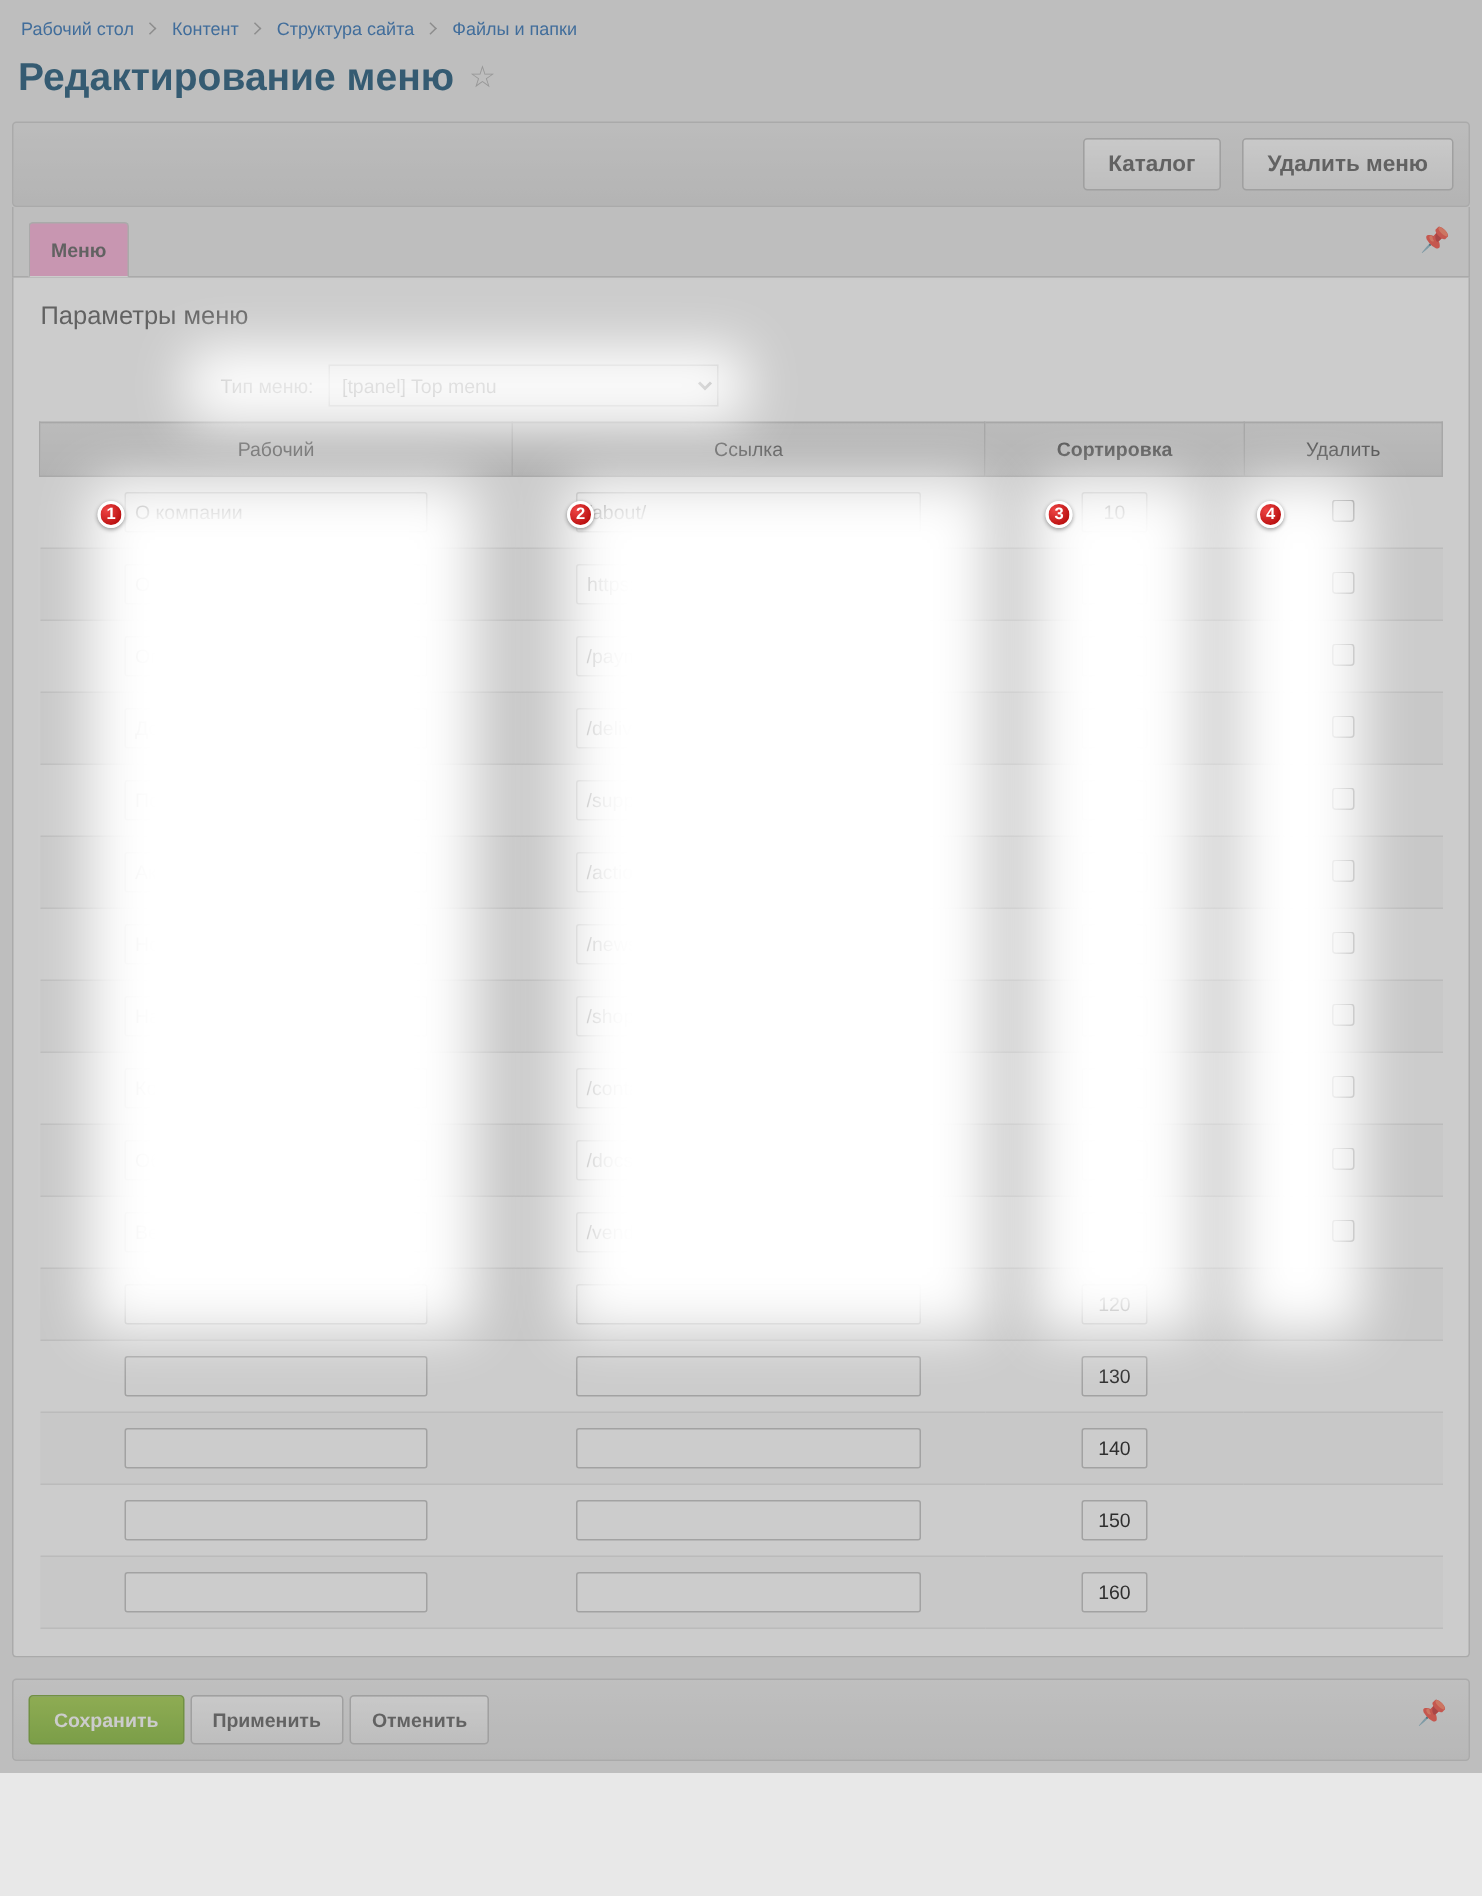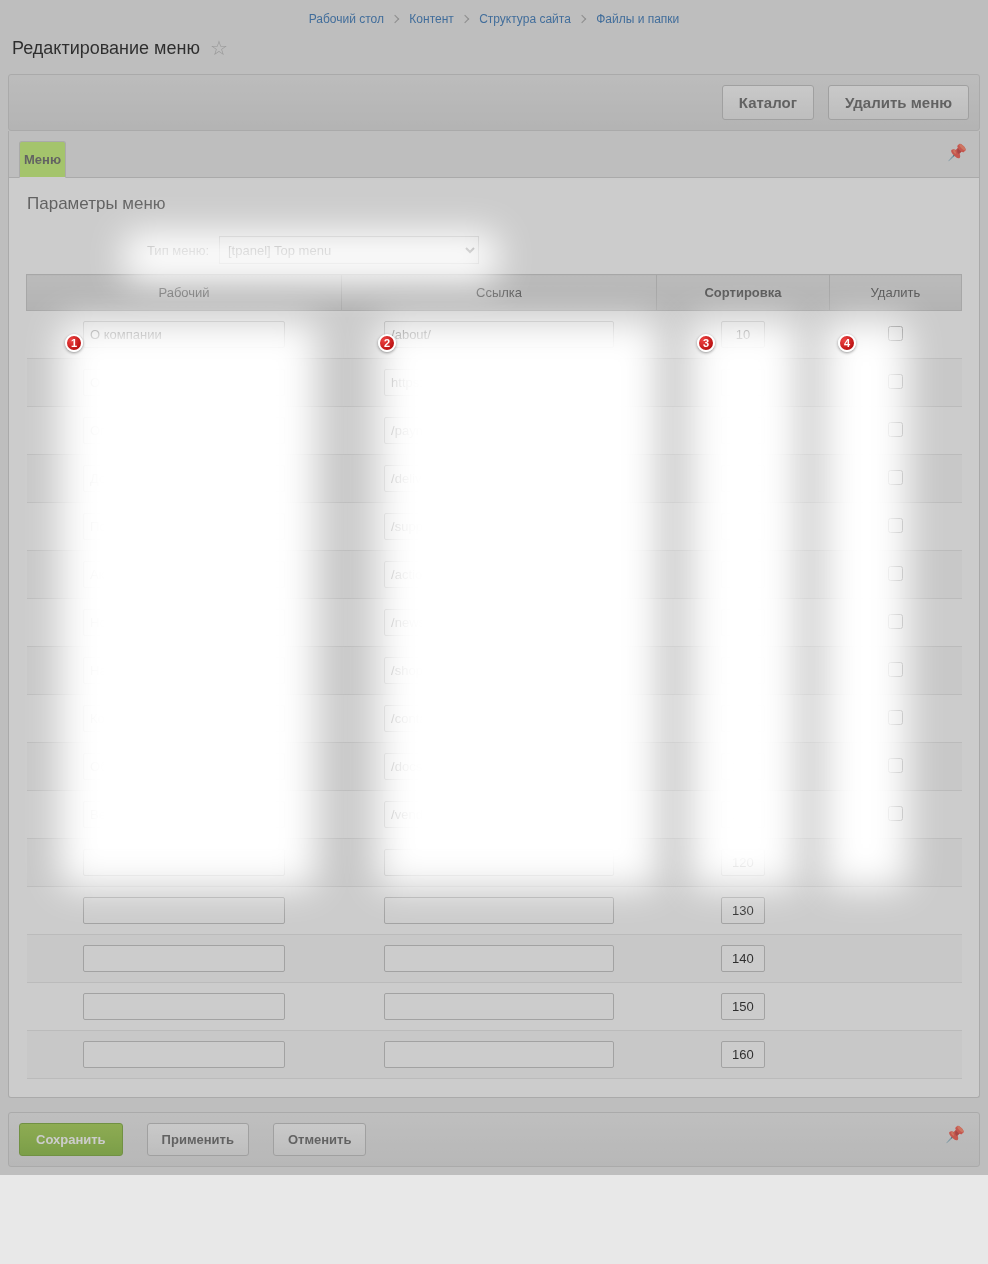--- a/index.html
+++ b/index.html
@@ -1,44 +1,44 @@
 <!DOCTYPE html>
 <html><head>
 <meta charset="utf-8">
 <style>
   * { box-sizing: border-box; margin: 0; padding: 0; }
   body { font-family: Arial, Helvetica, sans-serif; font-size: 13px; color: #333; background: #e8e8e8; width: 988px; position: relative; }
   .overlay { position: absolute; inset: 0; background: rgba(120,120,120,0.38); pointer-events: none; z-index: 5; }
   .container { padding: 8px; }
-  .breadcrumbs { padding: 4px 6px; font-size: 12px; color: #2067b0; text-align: center; }
+  .breadcrumbs { padding: 4px 6px; font-size: 12px; color: #2067b0; }
   .breadcrumbs .crumb { color: #2067b0; text-decoration: none; cursor: pointer; }
   .breadcrumbs .sep { display: inline-block; width: 6px; height: 6px; border-top: 1px solid #999; border-right: 1px solid #999; transform: rotate(45deg); margin: 0 8px 1px 8px; }
   .title-row { display: flex; align-items: center; padding: 6px 4px 14px 4px; }
-  .page-title { font-size: 18px; font-weight: normal; color: #000000; }
+  .page-title { font-size: 26px; font-weight: bold; color: #0c4a6e; }
   .star-icon { margin-left: 10px; color: #aaa; font-size: 20px; cursor: pointer; }
   .toolbar { background: linear-gradient(#e6e6e6,#d8d8d8); border: 1px solid #c8c8c8; border-radius: 3px; padding: 10px; display: flex; justify-content: flex-end; gap: 14px; }
   .btn { background: linear-gradient(#fafafa,#e8e8e8); border: 1px solid #b8b8b8; border-radius: 3px; padding: 8px 16px; font-size: 15px; font-weight: bold; color: #555; cursor: pointer; white-space: nowrap; }
   .tabs-bar { background: #e8e8e8; border: 1px solid #c8c8c8; border-top: none; position: relative; padding-top: 10px; }
-  .tab { display: inline-block; background: #bef264; border: 1px solid #c8c8c8; border-bottom: 1px solid #fff; padding: 10px 4px; margin-left: 10px; margin-bottom: -1px; font-weight: bold; color: #555; cursor: pointer; border-radius: 3px 3px 0 0; }
+  .tab { display: inline-block; background: #f9a8d4; border: 1px solid #c8c8c8; border-bottom: 1px solid #fff; padding: 10px 14px; margin-left: 10px; margin-bottom: -1px; font-weight: bold; color: #555; cursor: pointer; border-radius: 3px 3px 0 0; }
   .pin { position: absolute; right: 12px; top: 12px; color: #888; font-size: 16px; cursor: pointer; }
   .panel { background: #fff; border: 1px solid #c8c8c8; border-top: none; border-radius: 0 0 3px 3px; padding: 0 0 18px 0; }
   .section-title { font-size: 17px; color: #555; padding: 16px 18px 22px 18px; }
   .type-row { display: flex; align-items: center; gap: 10px; margin-bottom: 10px; padding-left: 138px; }
   .type-row label { font-size: 13px; color: #333; }
   .type-row select { width: 260px; height: 28px; border: 1px solid #bbb; padding: 2px 4px; background: #fff; font-size: 13px; }
   .grid { width: calc(100% - 34px); margin: 0 17px; border-collapse: collapse; }
   .grid th { background: linear-gradient(#e4e4e4,#d6d6d6); border: 1px solid #c4c4c4; padding: 10px 8px; font-size: 13px; font-weight: normal; color: #444; }
   .grid td { border-bottom: 1px solid #e4e4e4; padding: 10px 8px; text-align: center; }
   .grid tr:nth-child(even) td { background: #f8f8f8; }
   .grid input[type=text] { border: 1px solid #bcbcbc; border-radius: 2px; padding: 5px 6px; font-size: 13px; background: #fff; }
   .inp-name { width: 202px; text-align: left; }
   .inp-link { width: 230px; text-align: left; }
   .inp-sort { width: 44px; text-align: center; }
   .grid input[type=checkbox] { width: 15px; height: 15px; cursor: pointer; }
-  .bottom-bar { background: linear-gradient(#eaeaea,#dedede); border: 1px solid #c8c8c8; border-radius: 3px; margin-top: 14px; padding: 10px; display: flex; align-items: center; gap: 24px; position: relative; }
+  .bottom-bar { background: linear-gradient(#eaeaea,#dedede); border: 1px solid #c8c8c8; border-radius: 3px; margin-top: 14px; padding: 10px; display: flex; align-items: center; gap: 4px; position: relative; }
   .btn-save { background: linear-gradient(#9bcb3c,#7db52b); border: 1px solid #6da023; color: #fff; font-weight: bold; padding: 8px 16px; border-radius: 3px; cursor: pointer; }
   .btn-plain { background: linear-gradient(#fafafa,#e8e8e8); border: 1px solid #b8b8b8; color: #555; font-weight: bold; padding: 8px 14px; border-radius: 3px; cursor: pointer; }
   .bottom-pin { position: absolute; right: 14px; top: 12px; color: #888; font-size: 16px; cursor: pointer; }
   .halo { position: absolute; border-radius: 10px; background: rgba(255,255,255,1); filter: blur(18px); z-index: 7; pointer-events: none; }
   .h-type  { left: 124px; top: 232px; width: 374px; height: 50px; }
   .h-name  { left: 60px;  top: 322px; width: 256px; height: 566px; }
   .h-link  { left: 378px; top: 322px; width: 280px; height: 566px; }
   .h-sort  { left: 690px; top: 322px; width: 108px; height: 566px; }
   .h-del   { left: 824px; top: 322px; width: 84px;  height: 566px; }
   .marker { position: absolute; width: 18px; height: 18px; border-radius: 50%; background: radial-gradient(circle at 30% 30%, #e44, #a00); border: 2px solid #fff; color: #fff; font-size: 11px; font-weight: bold; display: flex; align-items: center; justify-content: center; z-index: 20; box-shadow: 0 1px 3px rgba(0,0,0,0.4); }

